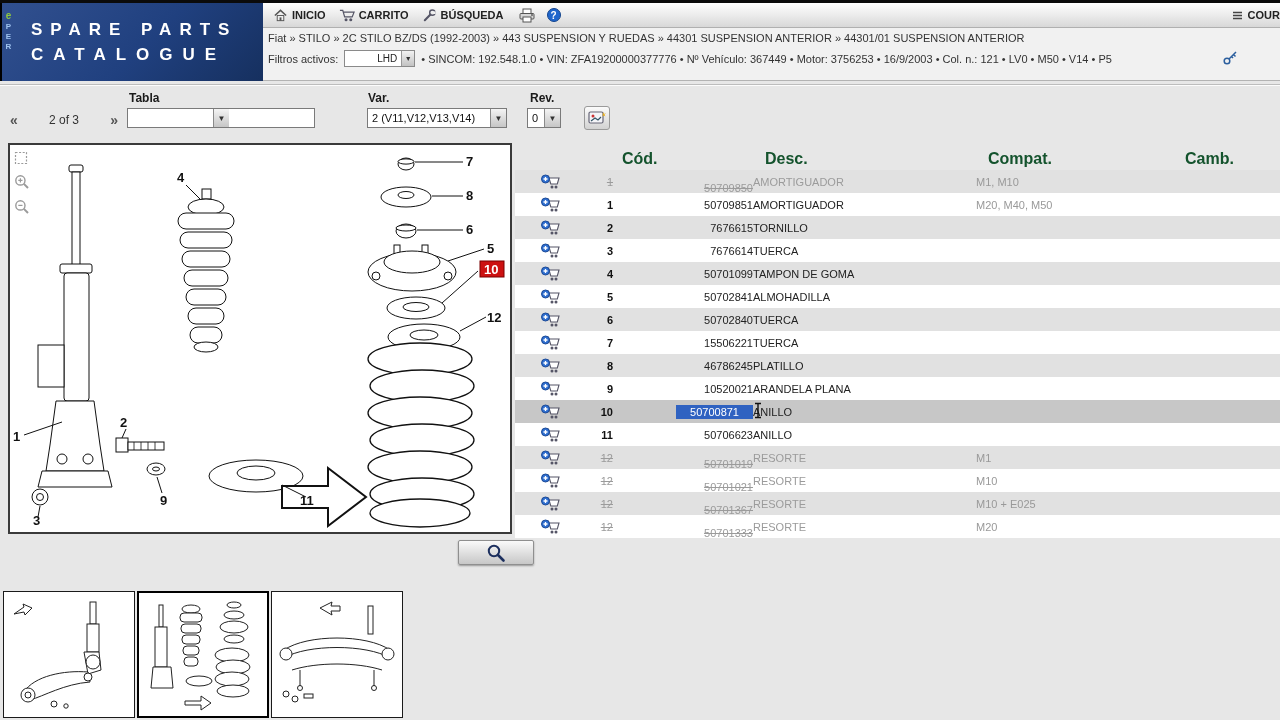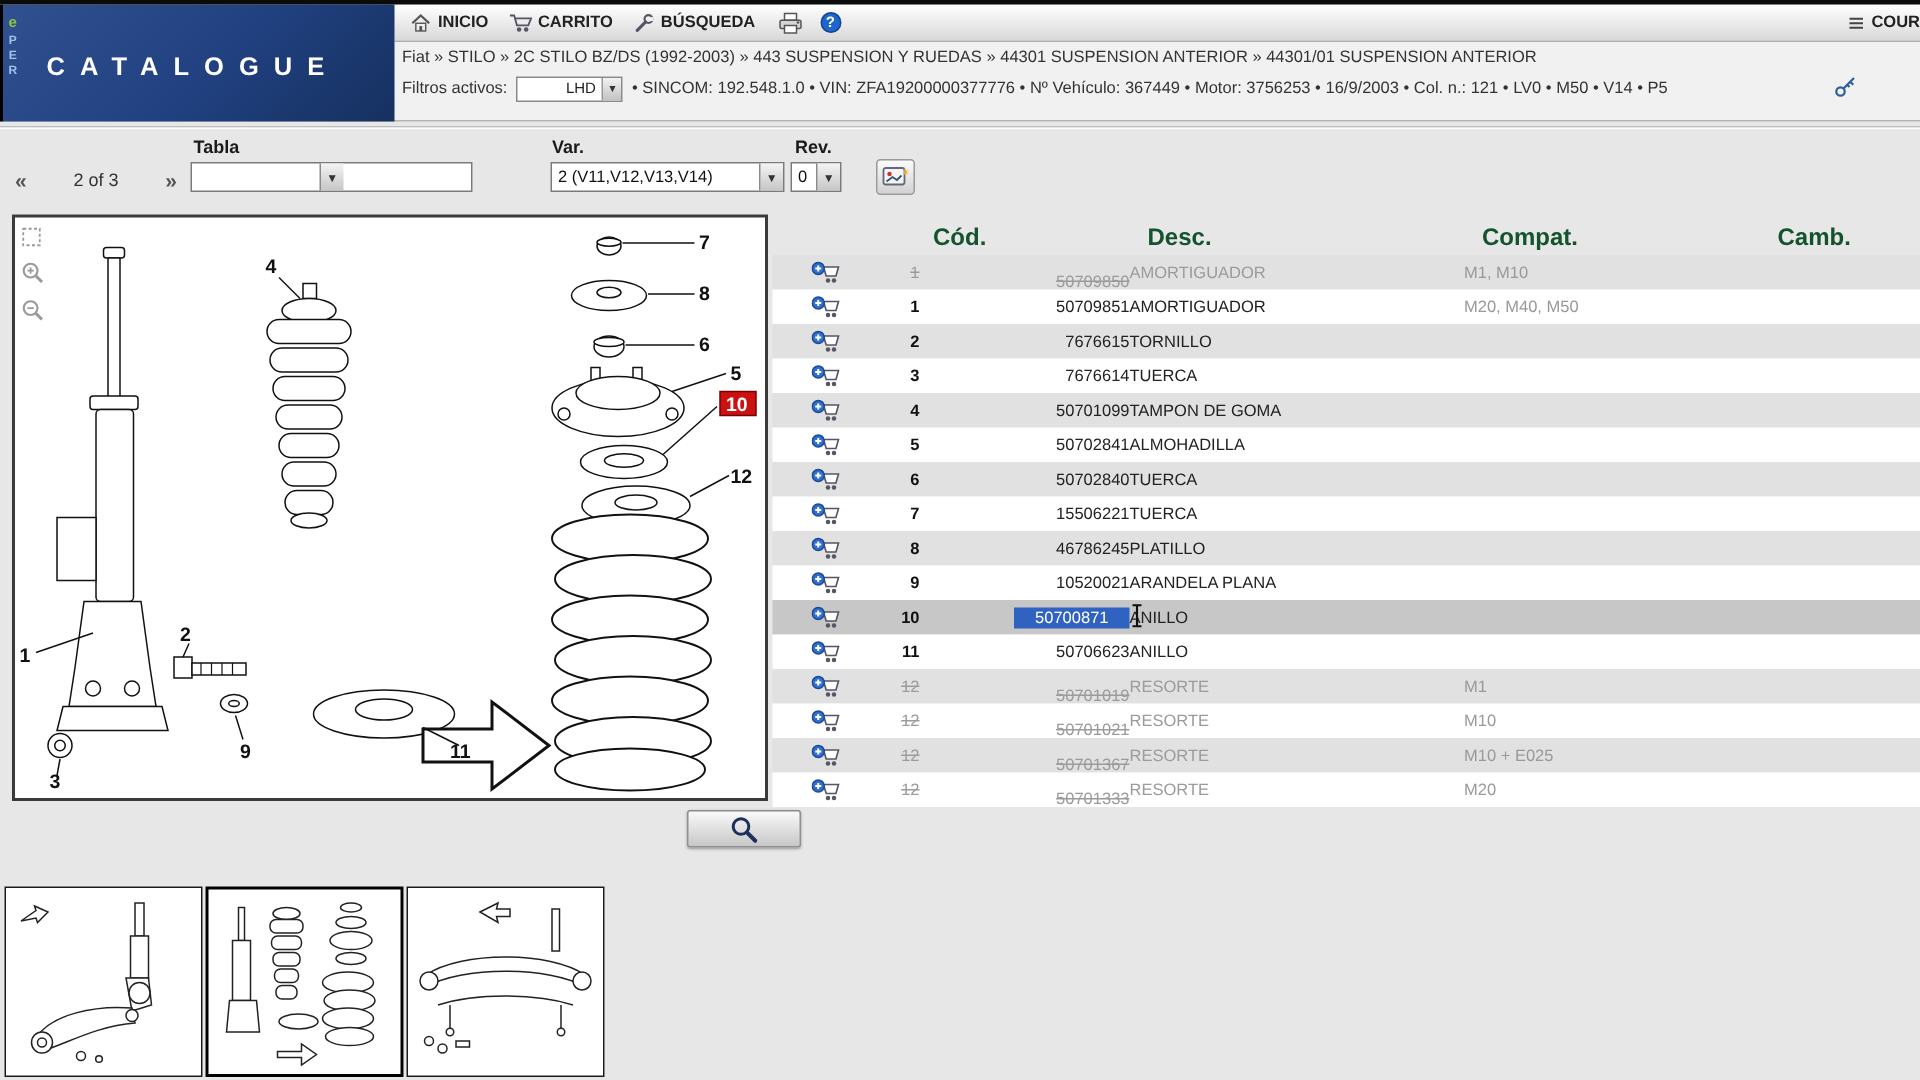--- a/index.html
+++ b/index.html
@@ -54,21 +54,21 @@
   .pager { position:absolute; left:10px; top:110px; width:108px; height:20px; display:flex; align-items:center;
            justify-content:space-between; font-size:12px; color:#333; }
   .pager-arrow { font-size:14px; font-weight:bold; color:#555; cursor:pointer; }
 
   .select { position:absolute; height:20px; background:#fff; border:1px solid #7a7a7a; display:flex; align-items:center;
             font-size:11px; color:#111; cursor:pointer; }
   .select .txt { flex:1; padding:0 4px; white-space:nowrap; overflow:hidden; }
   .select .btn { width:16px; height:100%; background:linear-gradient(#f4f4f4,#c6c6c6); border-left:1px solid #8a8a8a;
                  display:flex; align-items:center; justify-content:center; font-size:8px; color:#333; }
   .sel-tabla { left:127px; top:108px; width:188px;flex-direction:column; }
-  .sel-var   { left:367px; top:108px; width:156px; }
+  .sel-var   { left:367px; top:108px; width:140px; }
   .sel-rev   { left:527px; top:108px; width:34px; }
 
   .fig-btn { position:absolute; left:584px; top:106px; width:26px; height:24px; border:1px solid #9a9a9a; border-radius:3px;
              background:linear-gradient(#fbfbfb,#d2d2d2); display:flex; align-items:center; justify-content:center; cursor:pointer; }
 
   
   .diagram { position:absolute; left:8px; top:143px; width:504px; height:391px; background:#fff; border:2px solid #3a3a3a; }
   .diagram svg.main { position:absolute; left:0; top:0; }
   .main text { font-family:"Liberation Sans",sans-serif; font-size:13px; font-weight:bold; fill:#111; }
   .main .red-label { fill:#fff; }
@@ -120,20 +120,21 @@
 
   <header>
     <div class="logo-box">
       <div class="eper-strip">
         <span class="green">e</span>
         <span>P</span>
         <span>E</span>
         <span>R</span>
       </div>
       <div class="logo-text">
+        <div class="logo-line1">SPARE PARTS</div>
         <div class="logo-line2">CATALOGUE</div>
       </div>
     </div>
 
     <div class="toolbar">
       <div class="tb-btn">
         <svg width="15" height="15" viewBox="0 0 16 16">
           <path d="M2 8 L8 2.5 L14 8" stroke="#555" stroke-width="1.6" fill="none"></path>
           <rect x="4.5" y="8" width="7" height="5.5" stroke="#555" fill="#eee"></rect>
           <rect x="7" y="10" width="2" height="3.5" fill="#555"></rect>

